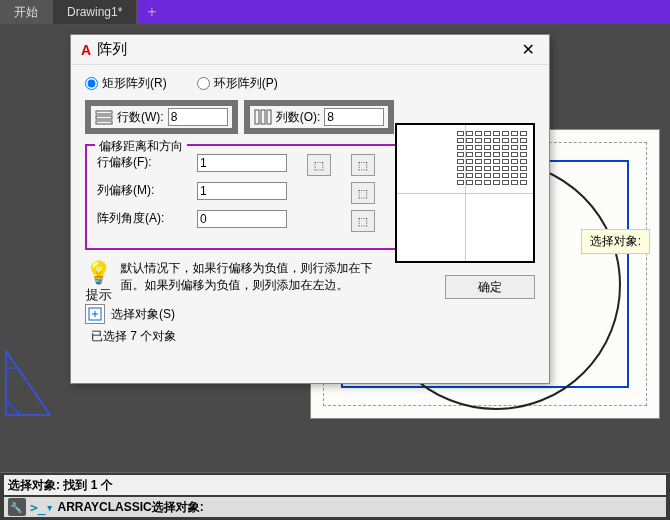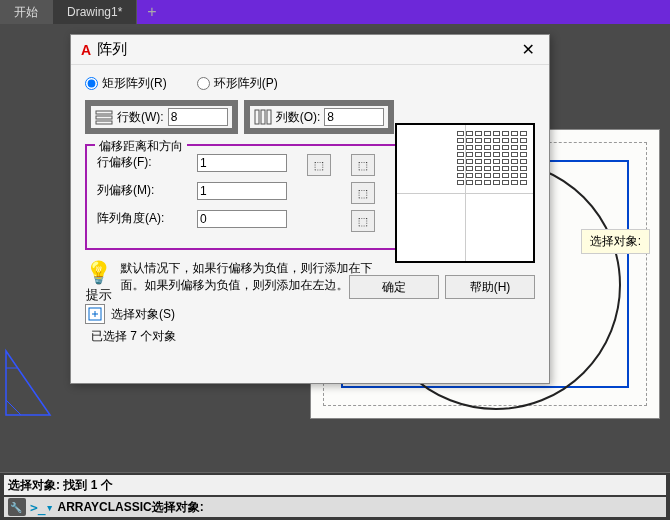--- a/index.html
+++ b/index.html
@@ -247,21 +247,20 @@
             <span></span>
             <span></span>
             <span></span>
             <span></span>
             <span></span>
           </div>
       </div>
 
       <div class="dlg-buttons">
         <button>确定</button>
-        <button>帮助(H)</button>
       </div>
 
     </div>
   </div>
 </div>
 
 <div class="command-area">
   <div class="cmd-line">
     <span>选择对象: 找到 1 个</span>
   </div>

